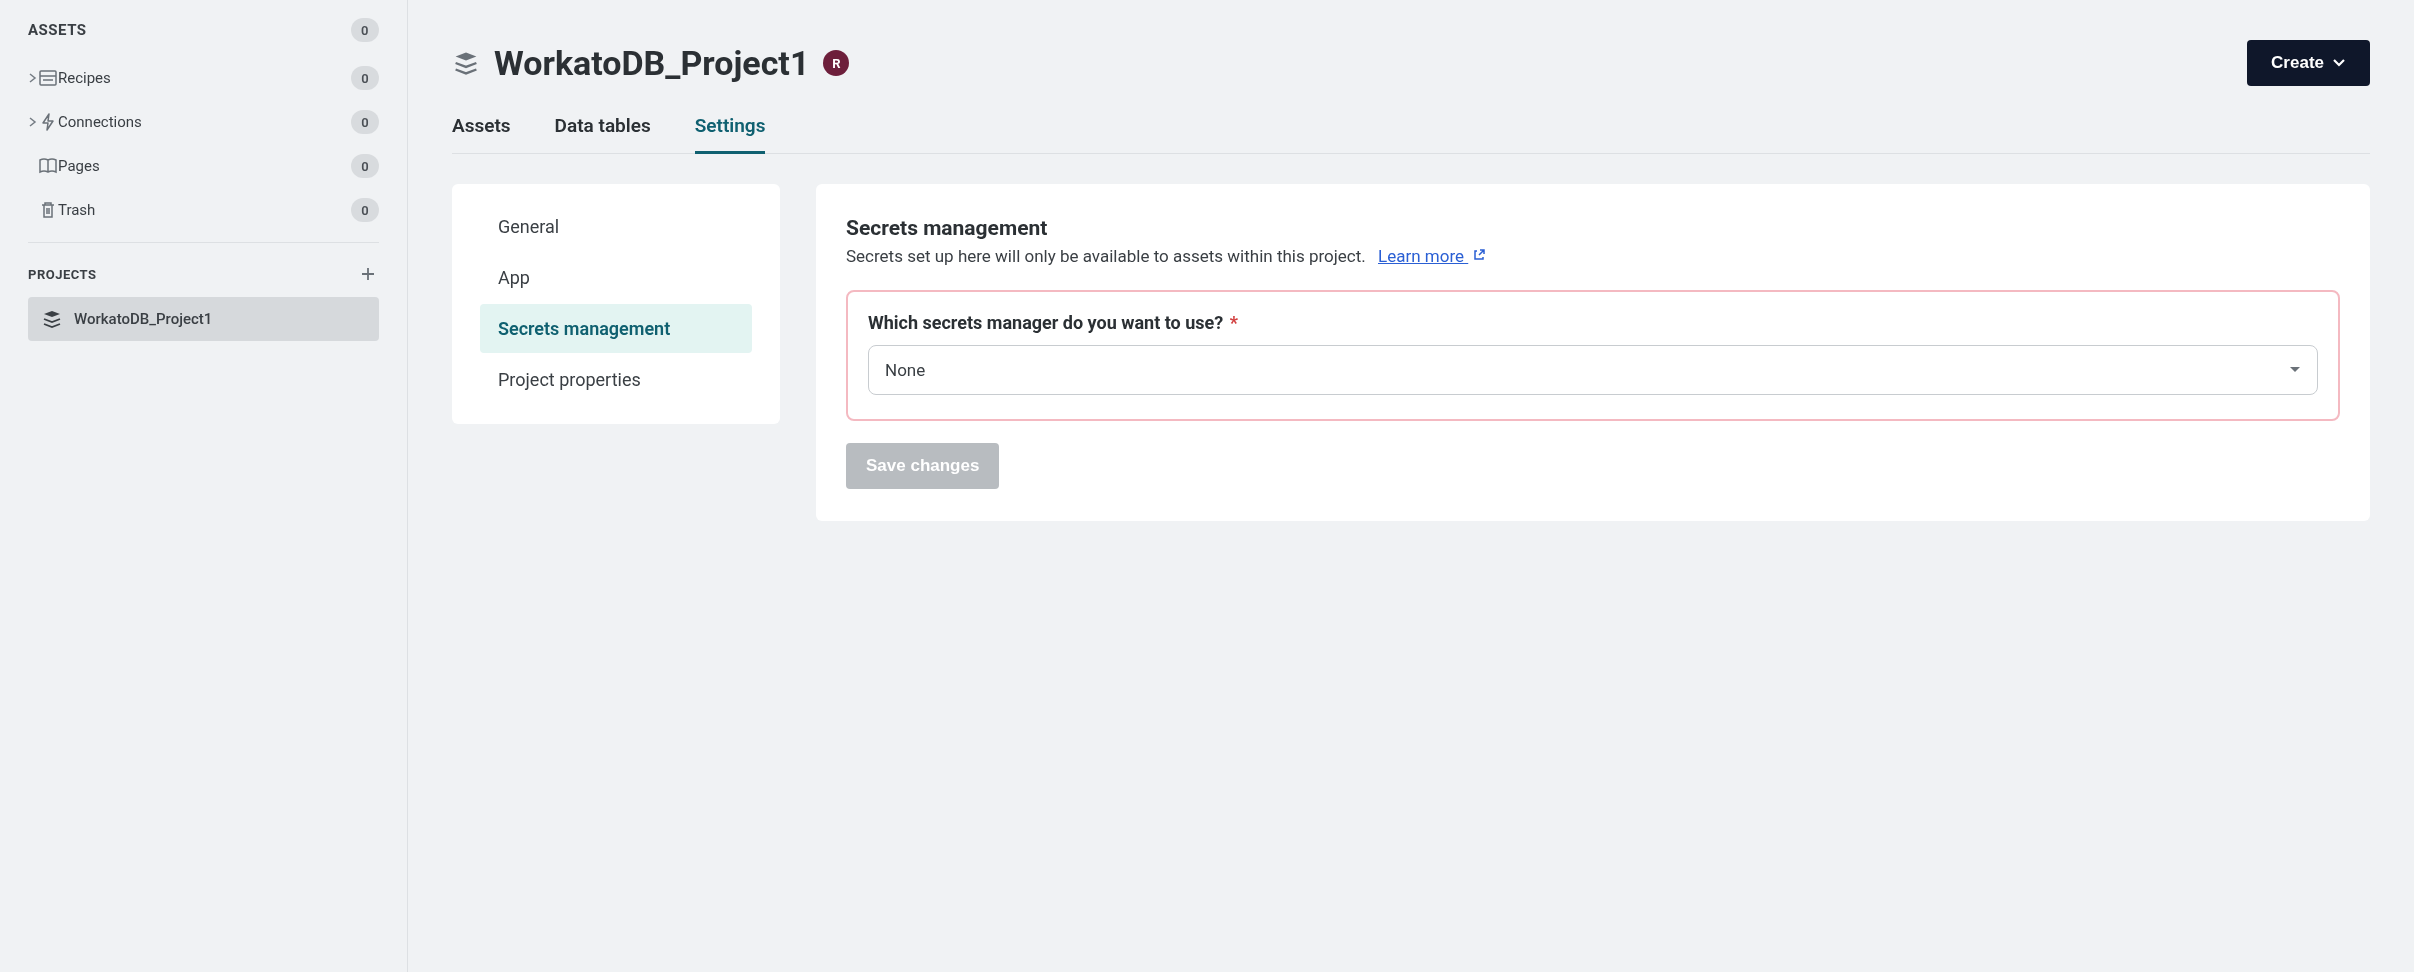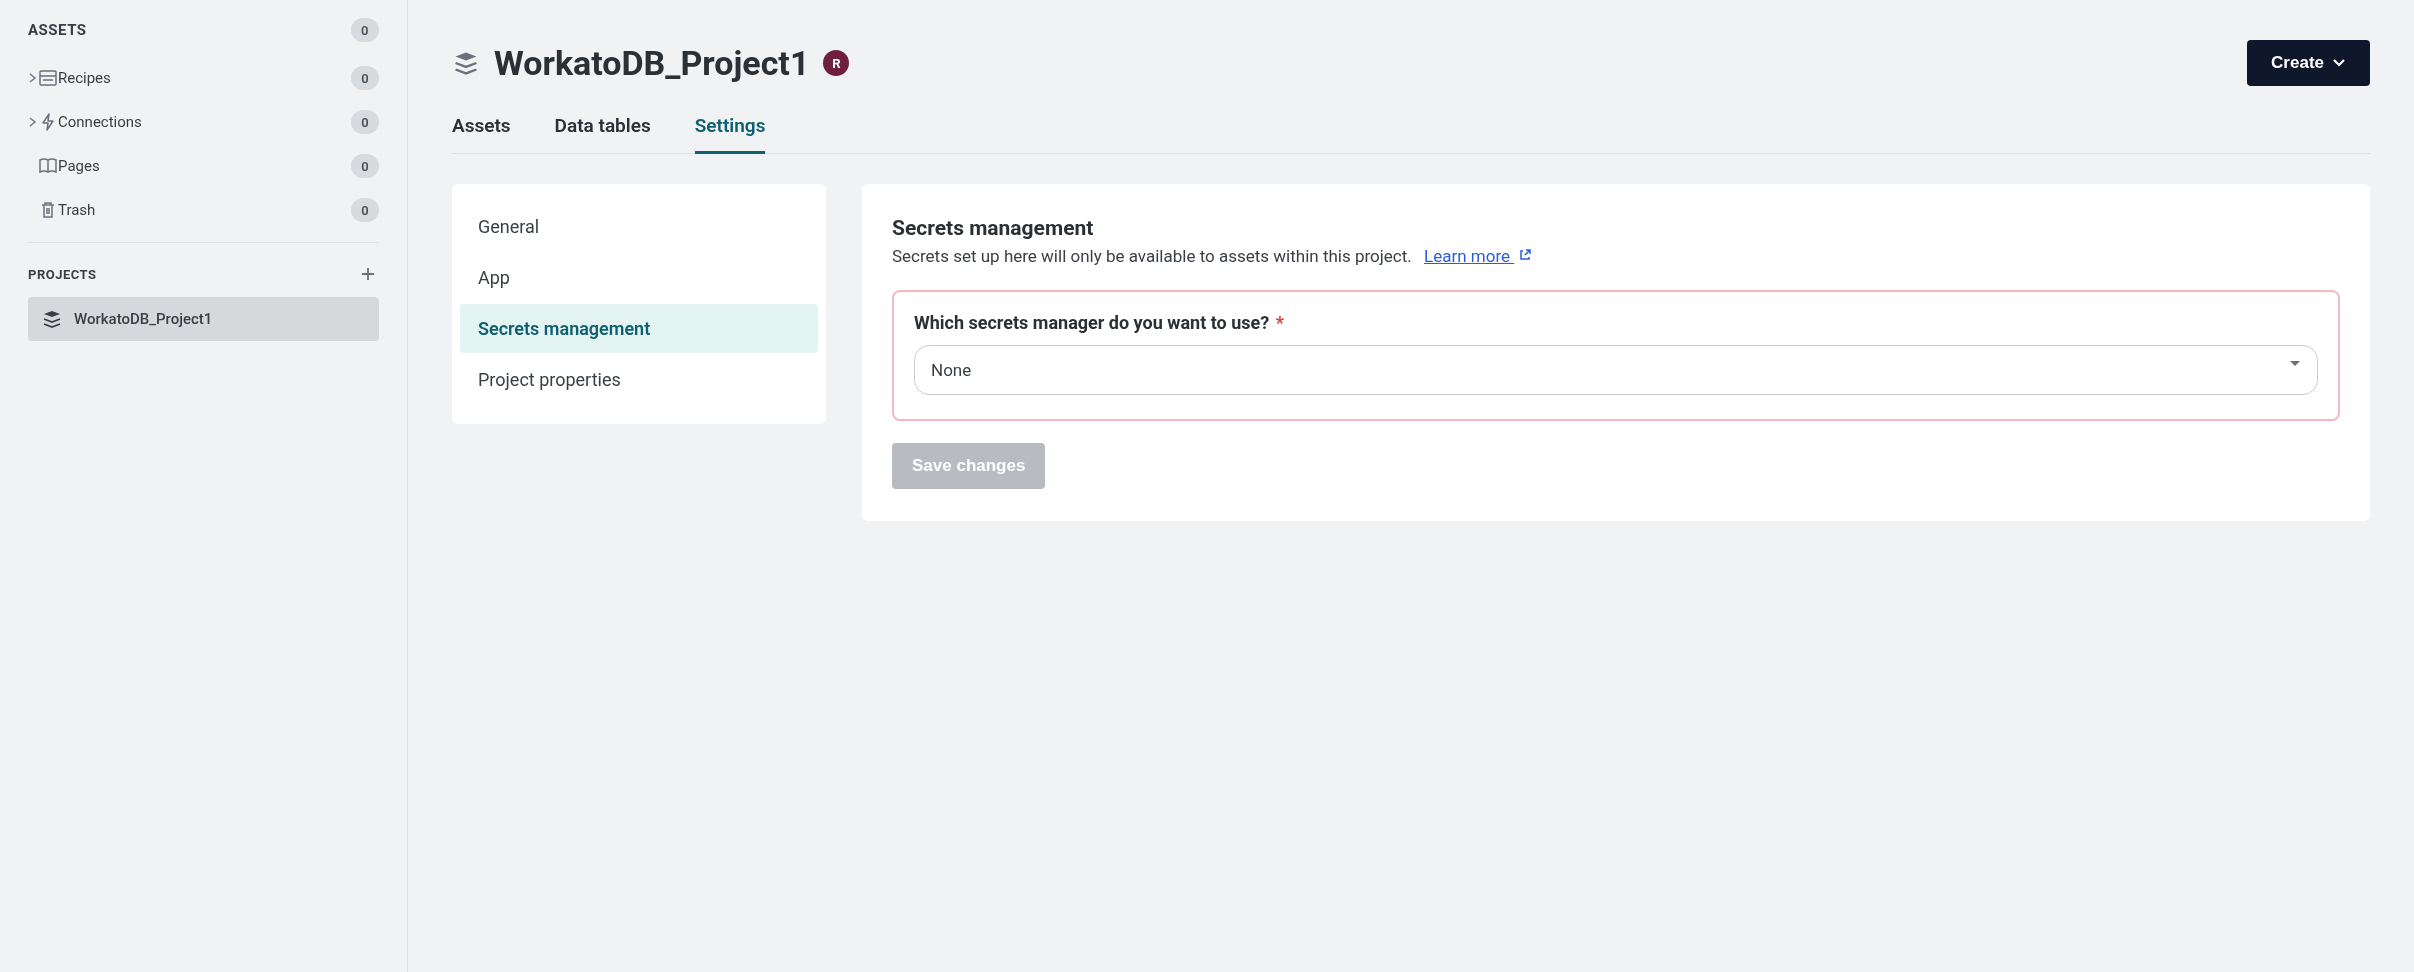--- a/index.html
+++ b/index.html
@@ -197,22 +197,22 @@
       border-bottom-color: #0f6070;
     }
     .content-row {
       display: flex;
       gap: 36px;
       align-items: flex-start;
     }
     .settings-nav {
       background: #fff;
       border-radius: 6px;
-      padding: 18px 8px;
-      width: 374px;
+      padding: 18px 28px;
+      width: 328px;
       flex-shrink: 0;
     }
     .settings-nav-item {
       padding: 14px 18px;
       border-radius: 4px;
       font-size: 18px;
       color: #3a3f44;
       cursor: pointer;
       margin-bottom: 2px;
     }
@@ -262,27 +262,27 @@
       margin-bottom: 12px;
       display: block;
     }
     .required {
       color: #d24040;
       margin-left: 2px;
     }
     .select {
       width: 100%;
       border: 1px solid #c8ccd0;
-      border-radius: 15px;
+      border-radius: 8px;
       padding: 14px 16px;
       font-size: 17px;
       color: #3a3f44;
       background: #fff;
       display: flex;
-      align-items: flex-start;
+      align-items: center;
       justify-content: space-between;
       cursor: pointer;
     }
     .save-btn {
       background: #b8bcc0;
       color: #fff;
       border: none;
       padding: 13px 20px;
       border-radius: 4px;
       font-size: 17px;

